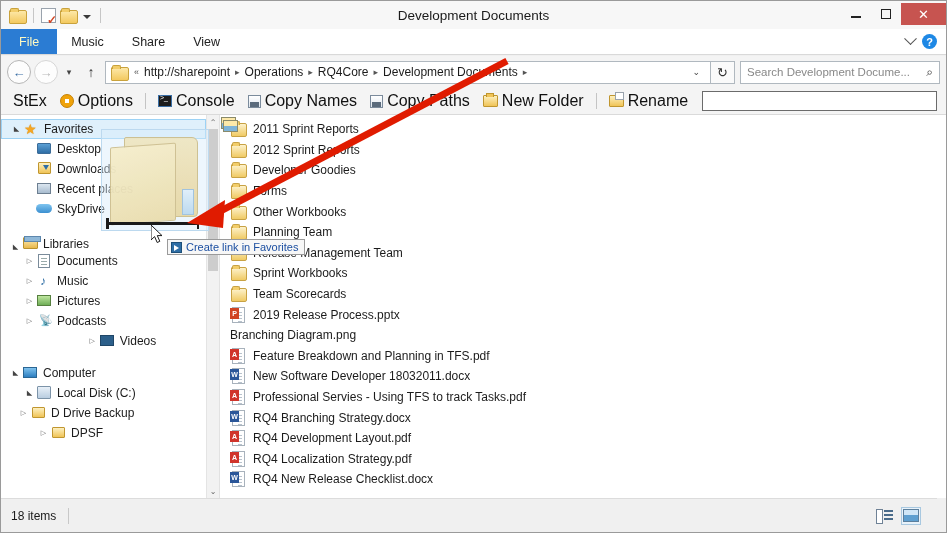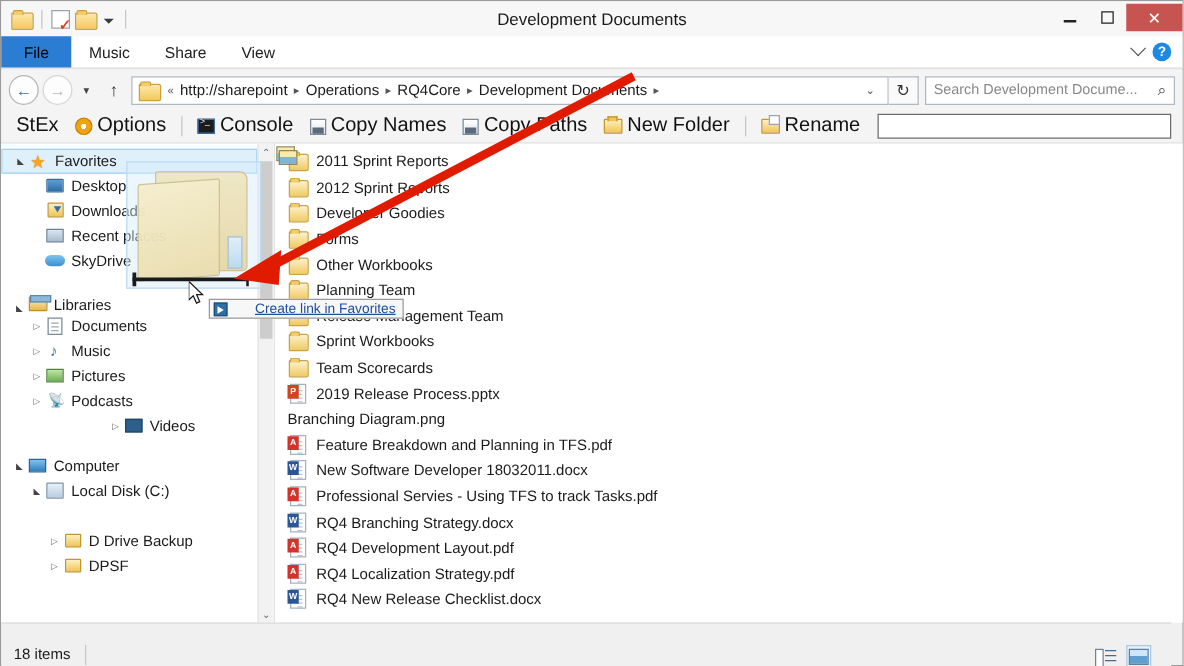--- a/index.html
+++ b/index.html
@@ -67,21 +67,21 @@
   
   .ribbon {
     position:absolute; left:0; top:28px; width:945px; height:26px;
     background:#ffffff; border-bottom:1px solid #d9d9d9;
     display:flex; align-items:stretch;
   }
   .rtab {
     padding:0 14px; display:flex; align-items:center;
     font-size:12.5px; color:#222; cursor:default;
   }
-  .rtab.file { background:#2b7cd3; color:#000000; padding:0 18px; }
+  .rtab.file { background:#2b7cd3; color:#fef9c3; padding:0 18px; }
   .ribbon-right {
     margin-left:auto; display:flex; align-items:center; gap:7px; padding-right:9px;
   }
   .chev-down {
     width:9px; height:9px; border-right:1.6px solid #555; border-bottom:1.6px solid #555;
     transform:rotate(45deg) translate(-2px,-2px);
   }
   .help-ico {
     width:15px; height:15px; border-radius:50%; background:#1e88e5;
     color:#fff; font-size:11px; font-weight:bold;
@@ -242,21 +242,21 @@
   .ic-pdf .ic-badge{background:#d0342b;}
   .ic-png{position:absolute;left:1px;top:2px;width:15px;height:12px;
     background:linear-gradient(#fde9a9 0 45%, #7fb4d8 46% 100%);border:1px solid #8a8a6a;}
   .lines{position:absolute;left:5px;top:4px;right:2px;height:1px;background:#b9c3cd;
     box-shadow:0 3px 0 #b9c3cd, 0 6px 0 #b9c3cd, 0 9px 0 #b9c3cd;}
 
   
   .statusbar {
     position:absolute; left:0; top:497px; width:936px; height:34px;
     background:#f0f0f0; border-top:1px solid #dcdcdc;
-    display:flex; align-items:flex-start; padding:17px 10px;
+    display:flex; align-items:center; padding:0 10px;
   }
   .st-text { font-size:12px; color:#1b1b1b; }
   .st-sep { width:1px; height:16px; background:#c8c8c8; margin-left:12px; }
   .view-btns { margin-left:auto; display:flex; gap:7px; align-items:center; padding-right:6px;}
   .vb { width:20px; height:18px; display:flex; align-items:center; justify-content:center; }
   .vb-details { width:17px;height:13px;position:relative; }
   .vb-details:before{content:"";position:absolute;left:0;top:0;width:5px;height:13px;
     border:1px solid #6f8296;background:#fff;}
   .vb-details:after{content:"";position:absolute;left:8px;top:1px;width:9px;height:1.5px;
     background:#4a6party;background:#4a6b8a;box-shadow:0 4px 0 #4a6b8a, 0 8px 0 #4a6b8a;}
@@ -300,22 +300,22 @@
   .insert-line:before { left:0; }
   .insert-line:after { right:0; }
 
   .cursor {
     position:absolute; left:150px; top:224px; width:14px; height:20px; z-index:60;
     pointer-events:none;
   }
   .tooltip {
     position:absolute; left:166px; top:238px; height:16px; z-index:55;
     background:#f7f7f7; border:1px solid #9a9a9a;
-    display:flex; align-items:center; gap:22px; padding:0 5px 0 3px;
-    font-size:11px; color:#1c4fa1;text-decoration:underline;
+    display:flex; align-items:center; gap:4px; padding:0 5px 0 3px;
+    font-size:11px; color:#1c4fa1;
   }
   .tt-ico { width:11px;height:11px;background:#2f6ea5;position:relative;
     border:1px solid #1d4f79; }
   .tt-ico:after{content:"";position:absolute;left:2px;top:2px;width:0;height:0;
     border-left:5px solid #fff;border-top:3px solid transparent;border-bottom:3px solid transparent;}
 
   .red-arrow { position:absolute; left:0; top:0; width:947px; height:533px;
     z-index:70; pointer-events:none; }
 </style>
 </head>
@@ -501,21 +501,21 @@
             </span>
             <span class="tlabel">Computer</span>
           </div>
           <div class="tnode" style="padding-left: 22px;">
             <span class="exp open" style="transform: scaleX(-1);">◢</span>
             <span class="tico">
               <span class="i-disk"></span>
             </span>
             <span class="tlabel">Local Disk (C:)</span>
           </div>
-          <div class="tnode" style="padding-left: 36px; margin-top: 20px;">
+          <div class="tnode" style="padding-left: 16px;">
             <span class="exp">▷</span>
             <span class="tico">
               <span class="i-folder"></span>
             </span>
             <span class="tlabel">D Drive Backup</span>
           </div>
           <div class="tnode" style="padding-left: 36px;">
             <span class="exp">▷</span>
             <span class="tico">
               <span class="i-folder"></span>

